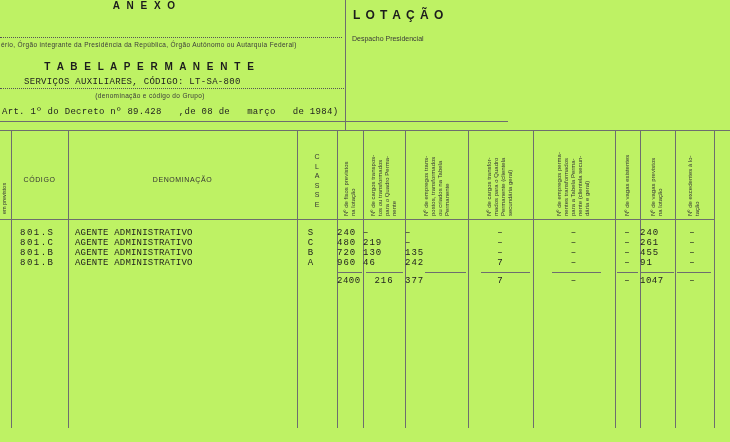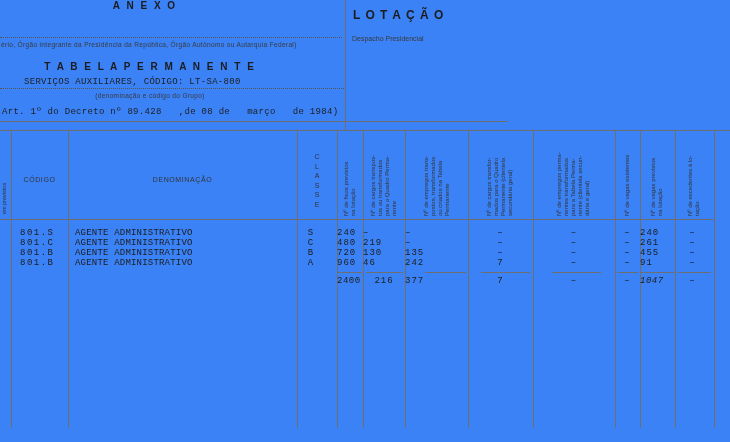--- a/index.html
+++ b/index.html
@@ -1,16 +1,16 @@
 <!DOCTYPE html>
 <html><head>
 <meta charset="utf-8">
 <style>
   html,body{margin:0;padding:0;background:#e9e9e7;}
-  #page{position:relative;width:730px;height:442px;background:#3b82f6;overflow:hidden;
+  #page{position:relative;width:730px;height:442px;background:#bef264;overflow:hidden;
         font-family:"Liberation Sans","DejaVu Sans",sans-serif;color:#222;}
   .mono{font-family:"Liberation Mono","DejaVu Sans Mono",monospace;}
   .abs{position:absolute;}
   .vline{position:absolute;width:1px;background:#6e6e6e;}
   .hline{position:absolute;height:1px;background:#6e6e6e;}
   .dotted{position:absolute;height:0;border-bottom:1px dotted #555;}
   .title{font-weight:bold;font-size:10px;letter-spacing:2px;color:#1c1c1c;}
   .typed{font-size:9px;letter-spacing:0.3px;color:#1e1e1e;white-space:pre;}
   .small{font-size:6.5px;letter-spacing:0.35px;color:#3a3a3a;white-space:nowrap;}
   .colhead{font-size:7px;letter-spacing:0.6px;color:#333;text-align:center;}
@@ -186,21 +186,21 @@
     <div>–</div>
   </div>
   <div class="col calign" style="left:615px;top:276px;width:25px;">–</div>
 
   <div class="col ralign" style="left:640px;top:228px;width:31px;">
     <div>240</div>
     <div>261</div>
     <div>455</div>
     <div>91</div>
   </div>
-  <div class="col ralign" style="left:640px;top:276px;width:32px;letter-spacing:0.5px;font-style:italic;">1047</div>
+  <div class="col ralign" style="left:640px;top:276px;width:32px;letter-spacing:0.5px;">1047</div>
 
   <div class="col calign" style="left:675px;top:228px;width:35px;">
     <div>–</div>
     <div>–</div>
     <div>–</div>
     <div>–</div>
   </div>
   <div class="col calign" style="left:675px;top:276px;width:35px;">–</div>
 
 </div>

